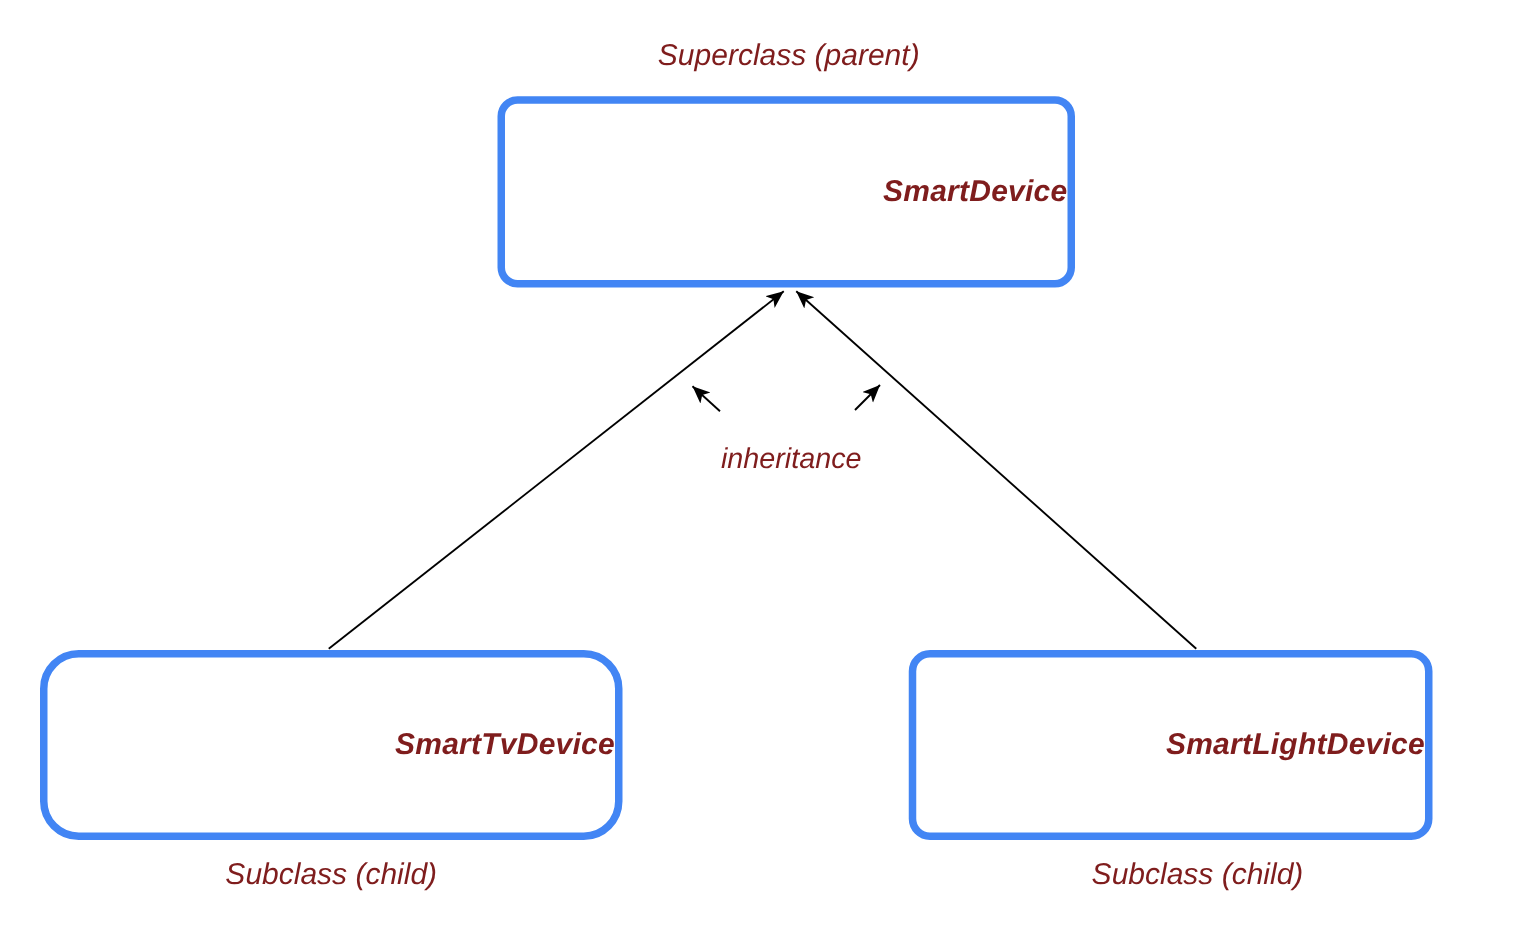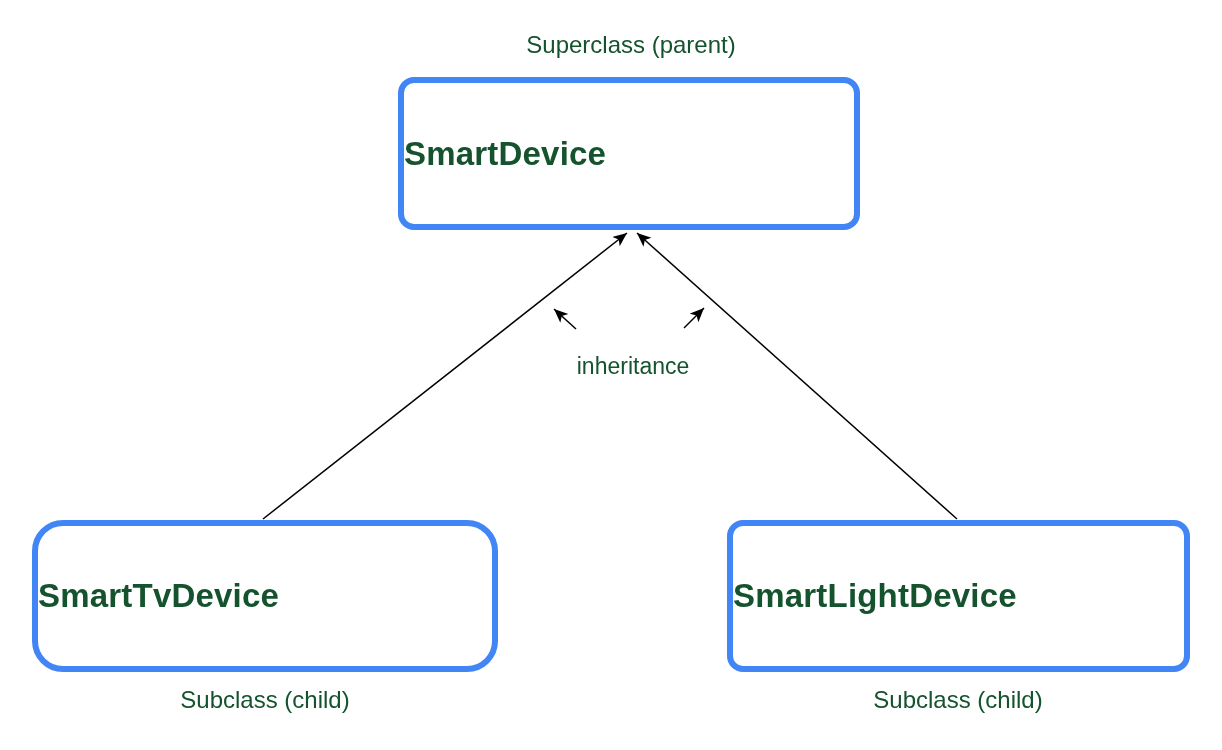--- a/index.html
+++ b/index.html
@@ -19,44 +19,44 @@
     pointer-events: none;
   }
   .node {
     position: absolute;
     box-sizing: border-box;
     border: 6px solid #4285F4;
     border-radius: 16px;
     background: #ffffff;
     display: flex;
     align-items: center;
-    justify-content: flex-start;
-    font-size: 33px;
+    justify-content: flex-end;
+    font-size: 24px;
     font-weight: 700;
     letter-spacing: 0.2px;
   }
   .node-superclass { left: 398px; top: 77px;  width: 462px; height: 153px; }
   .node-tv         { left: 32px;  top: 520px; width: 466px; height: 152px; }
-  .node-light      { left: 727px; top: 520px; width: 463px; height: 152px; }
+  .node-light      { left: 727px; top: 520px; width: 419px; height: 152px; border-radius: 17px; }
   .caption {
     position: absolute;
     transform: translateX(-50%);
     font-size: 24px;
     font-weight: 400;
     white-space: nowrap;
   }
   .caption-superclass { left: 631px; top: 31px; }
   .caption-inheritance { left: 633px; top: 353px; font-size: 23px; }
   .caption-subclass-left  { left: 265px; top: 686px; }
   .caption-subclass-right { left: 958px; top: 686px; }
 </style>
 </head>
 <body>
 
-<div class="canvas" style="color: #14532d;">
+<div class="canvas" style="color: #7f1d1d; font-style: italic;">
 
   <svg class="edge-layer" width="1222" height="750" viewBox="0 0 1222 750" xmlns="http://www.w3.org/2000/svg">
     <defs>
       <marker id="arrowhead" markerUnits="userSpaceOnUse" markerWidth="18" markerHeight="14" refX="14" refY="6" orient="auto">
         <path d="M0,0 L14,6 L0,12 L3.5,6 Z" fill="#000000"></path>
       </marker>
     </defs>
     <line x1="263" y1="519" x2="627" y2="233" stroke="#000000" stroke-width="1.5" marker-end="url(#arrowhead)"></line>
     <line x1="957" y1="519" x2="637" y2="233" stroke="#000000" stroke-width="1.5" marker-end="url(#arrowhead)"></line>
     <line x1="576" y1="329" x2="554" y2="309" stroke="#000000" stroke-width="1.5" marker-end="url(#arrowhead)"></line>

